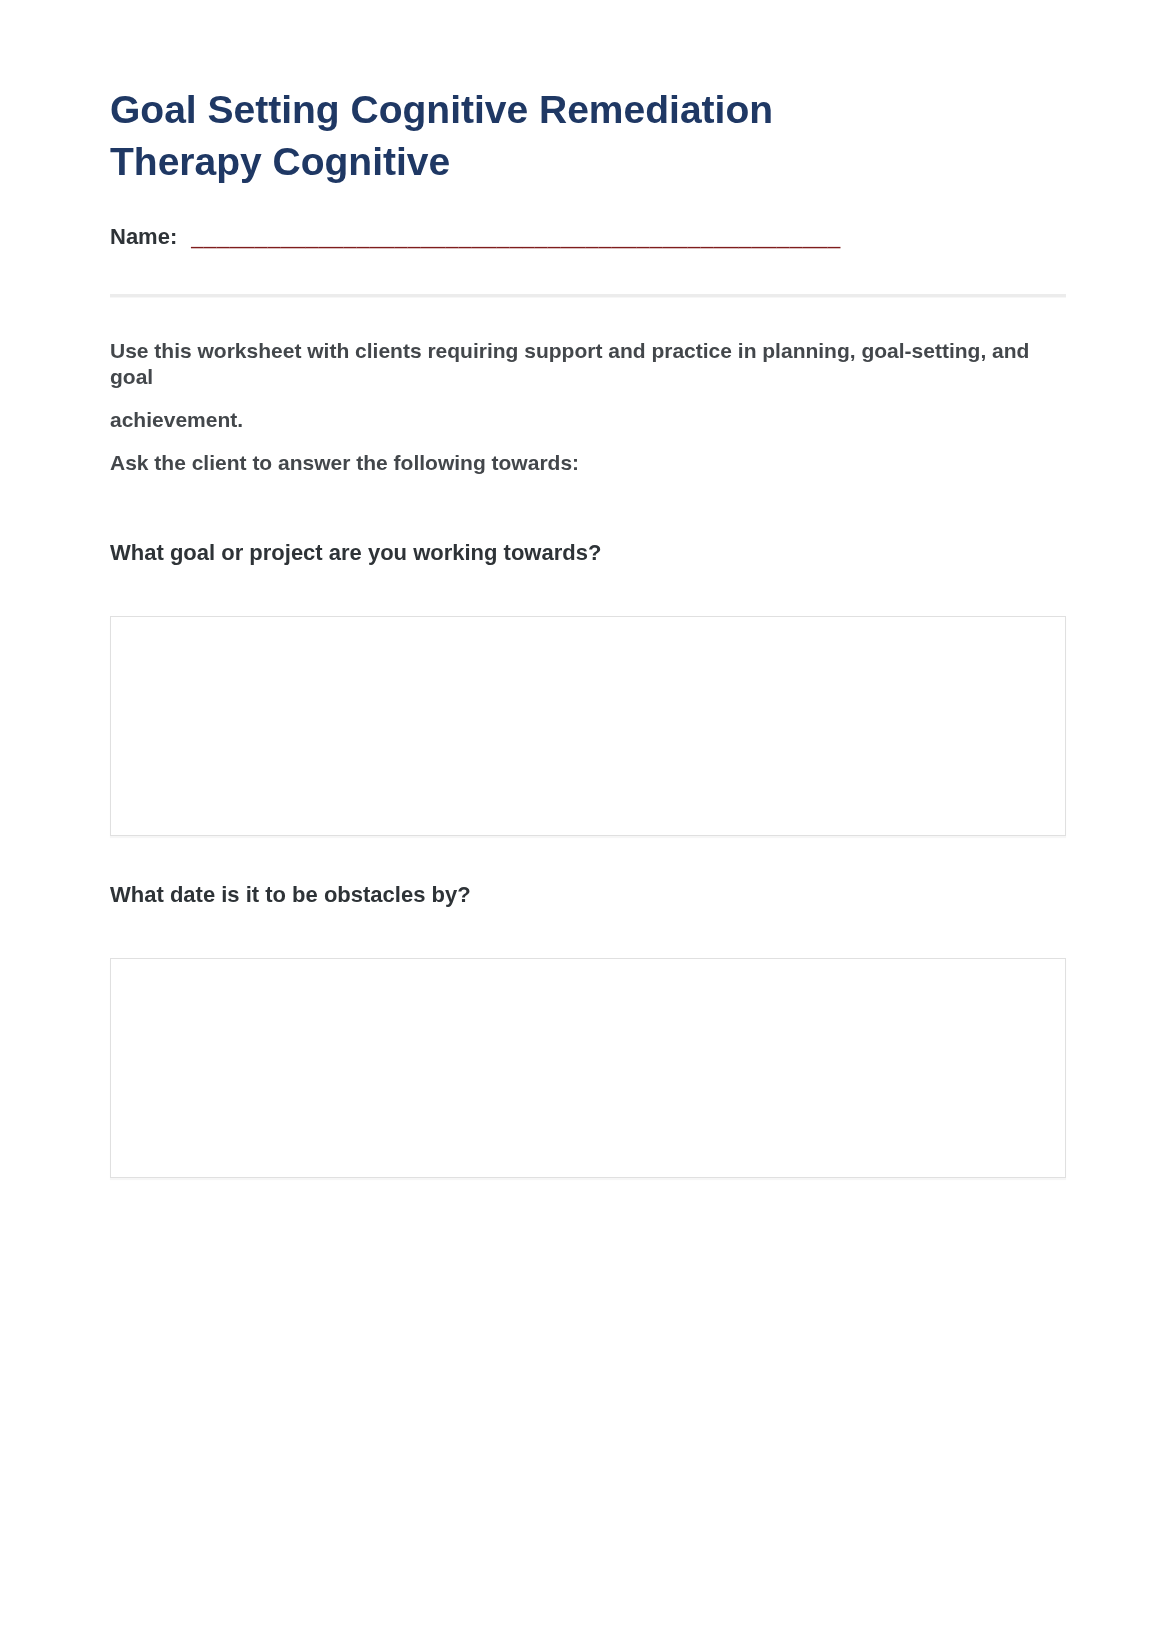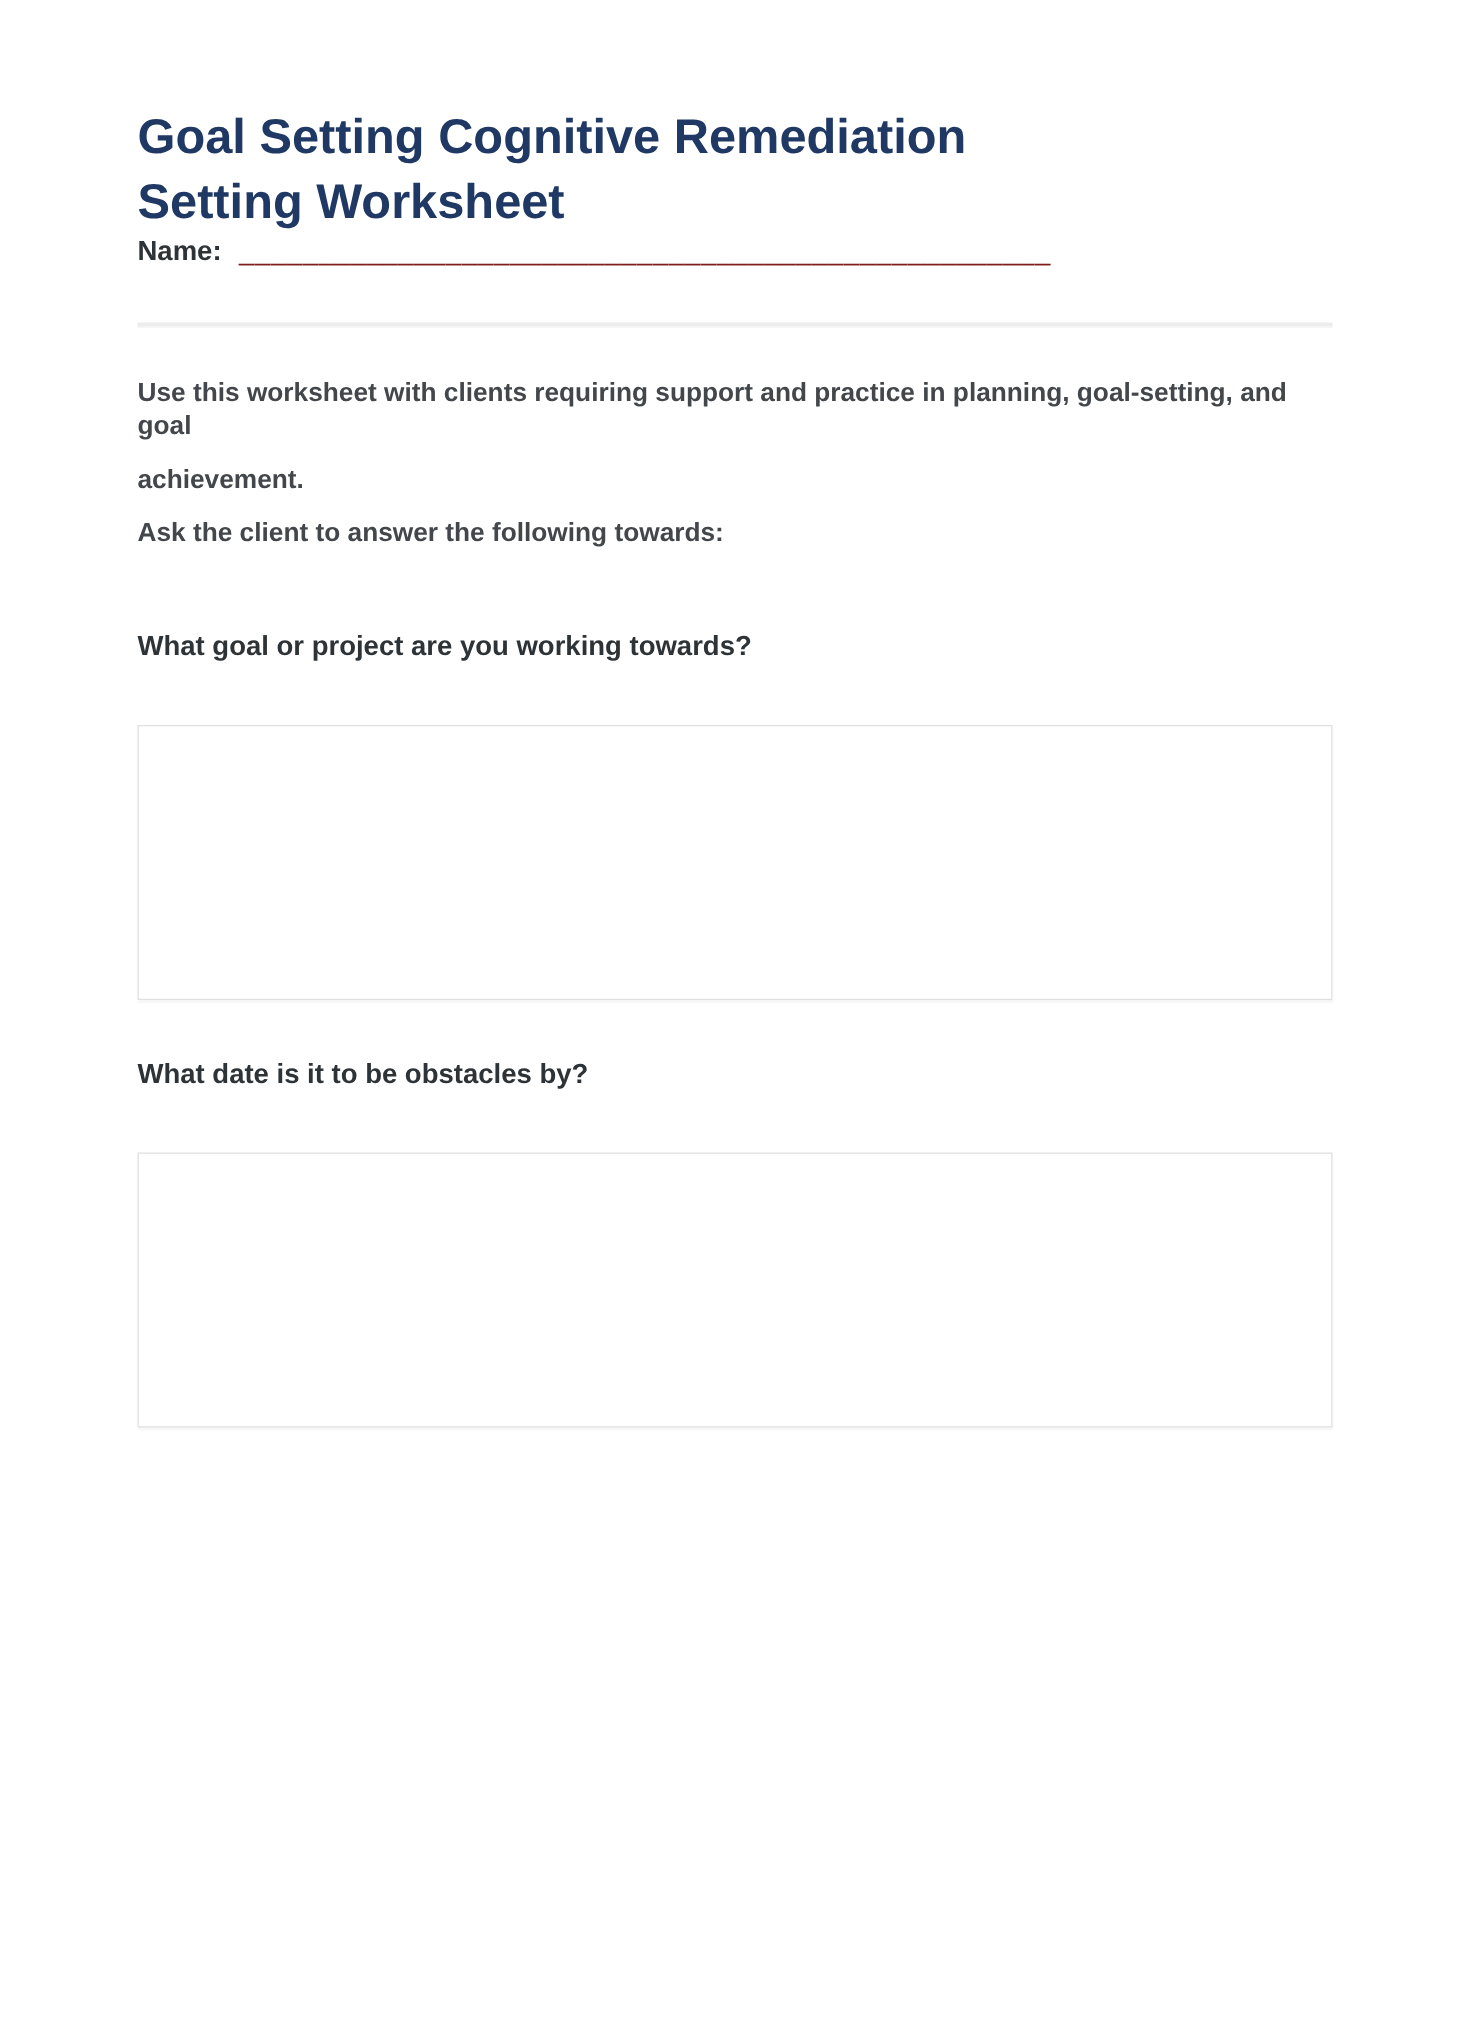--- a/index.html
+++ b/index.html
@@ -17,20 +17,21 @@
     -webkit-font-smoothing:antialiased;
   }
   .page{padding:0 110px;}
   .doc-title{
     margin:0;padding-top:84px;
     text-align:left;
     font-size:39px;line-height:52px;font-weight:700;
     color:var(--title);
   }
   .name-row{
+    margin-top:36px;
     font-size:22px;line-height:26px;
     display:flex;align-items:baseline;gap:14px;
     white-space:nowrap;
   }
   .name-label{font-weight:700;color:var(--heading-text);}
   .name-fill{color:#7f1d1d;letter-spacing:0.5px;}
   .divider{
     margin-top:44px;height:4px;
     background:var(--divider);
     border-bottom:1px solid #f6f6f6;
@@ -58,21 +59,21 @@
     margin-bottom:46px;
   }
 </style>
 </head>
 <body>
 
 <div class="page">
 
   <h1 class="doc-title">
     <span>Goal Setting Cognitive Remediation</span><br>
-    <span>Setting Worksheet</span>
+    <span>Therapy Cognitive</span>
   </h1>
 
   <div class="name-row">
     <span class="name-label">Name:</span>
     <span class="name-fill">___________________________________________________</span>
   </div>
 
   <div class="divider"></div>
 
   <div class="intro">

